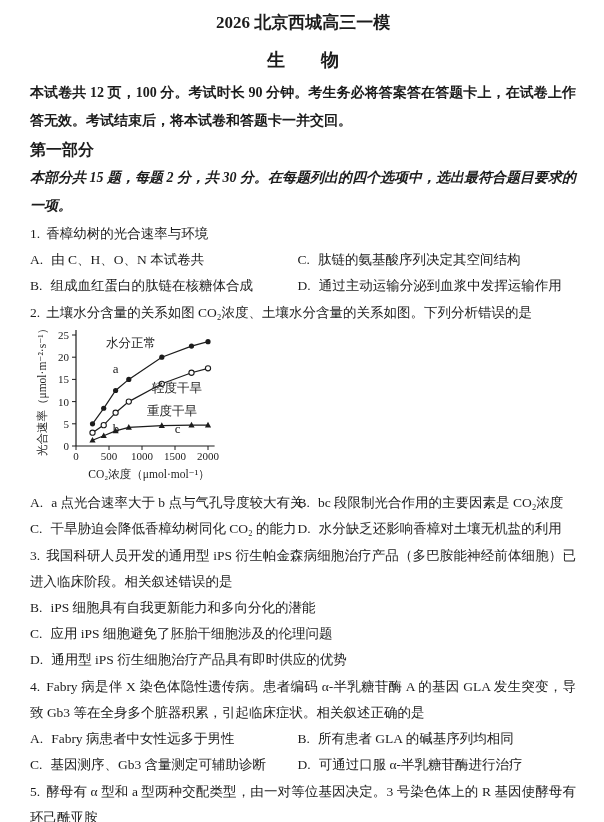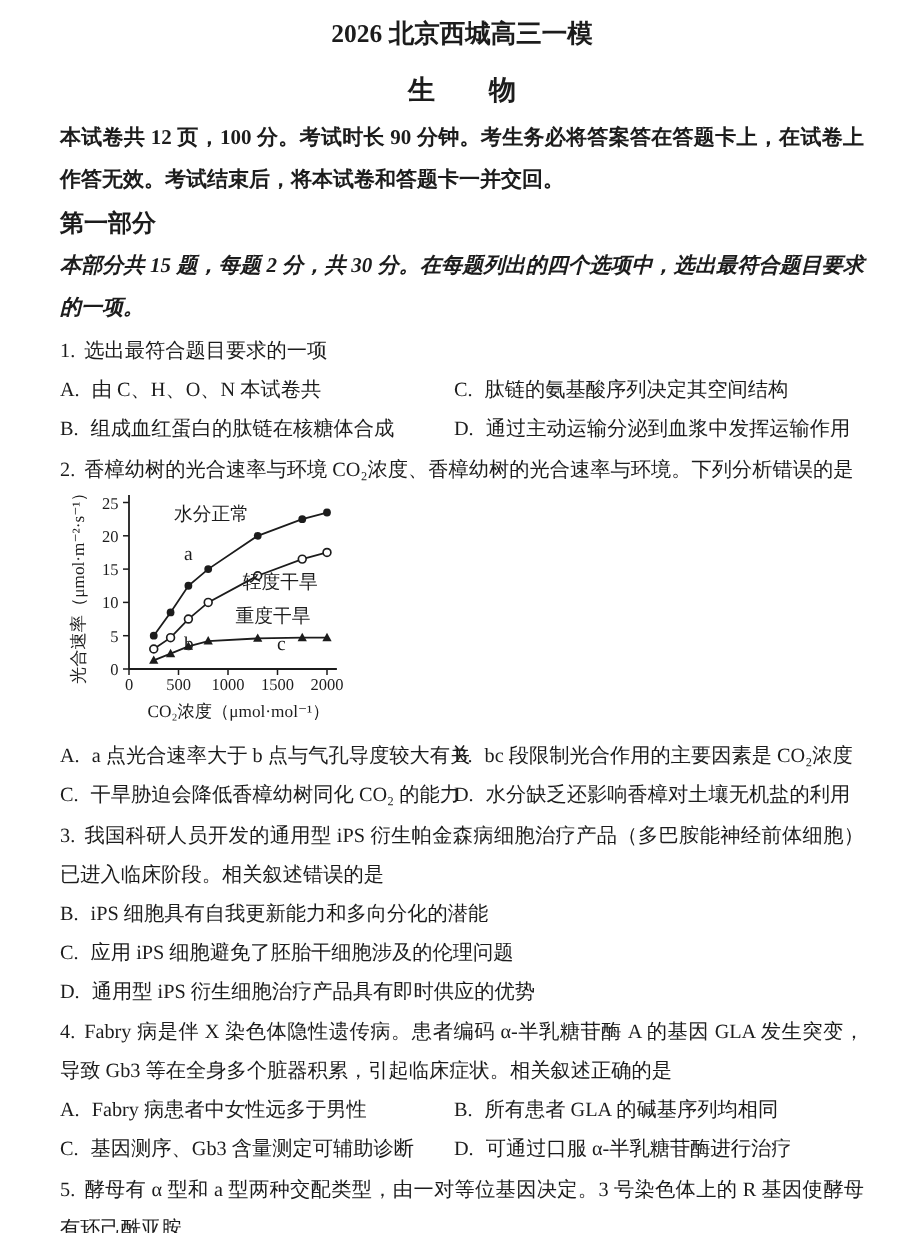--- a/index.html
+++ b/index.html
@@ -2,21 +2,21 @@
 <html><head>
 <meta charset="utf-8">
 <style>
   * { margin:0; padding:0; box-sizing:border-box; }
   html,body { background:#ffffff; }
   body {
     width:604px; height:822px; overflow:hidden;
     font-family:"Liberation Serif","DejaVu Serif",serif;
     color:#1c1c1c;
   }
-  .page { width:604px; height:604px; padding:8px 28px 0 40px; background:#fff; }
+  .page { width:604px; height:604px; padding:8px 28px 0 30px; background:#fff; }
 
   .title   { text-align:center; font-size:17px; font-weight:bold; line-height:26px; margin-top:2px; }
   .subject { text-align:center; font-size:18px; font-weight:bold; line-height:24px; margin-top:12px; }
   .notice  { font-size:14px; font-weight:bold; line-height:28px; text-align:justify; margin-top:7px; }
   .section-title { text-align:left; font-size:16px; font-weight:bold; line-height:24px; margin-top:3px; }
   .section-notice { margin-top:2px;font-style:italic; }
 
   .stem { font-size:13.5px; line-height:26px; margin-top:1px; text-align:justify; }
   .qnum { margin-right:6px; }
   .opts { font-size:13.5px; }
@@ -36,31 +36,31 @@
 
 <div class="page">
 
   <h1 class="title">2026 北京西城高三一模</h1>
   <h2 class="subject">生　　物</h2>
   <p class="notice">本试卷共 12 页，100 分。考试时长 90 分钟。考生务必将答案答在答题卡上，在试卷上作答无效。考试结束后，将本试卷和答题卡一并交回。</p>
   <h3 class="section-title">第一部分</h3>
   <p class="notice section-notice">本部分共 15 题，每题 2 分，共 30 分。在每题列出的四个选项中，选出最符合题目要求的一项。</p>
 
   <div class="question">
-    <p class="stem"><span class="qnum">1.</span><span>选出最符合题目要求的一项</span></p>
+    <p class="stem"><span class="qnum">1.</span><span>香樟幼树的光合速率与环境</span></p>
     <div class="opts two-col">
       <p class="opt"><span class="ol">A.</span><span>由 C、H、O、N 本试卷共</span></p>
       <p class="opt"><span class="ol">C.</span><span>肽链的氨基酸序列决定其空间结构</span></p>
       <p class="opt"><span class="ol">B.</span><span>组成血红蛋白的肽链在核糖体合成</span></p>
       <p class="opt"><span class="ol">D.</span><span>通过主动运输分泌到血浆中发挥运输作用</span></p>
     </div>
   </div>
 
   <div class="question">
-    <p class="stem"><span class="qnum">2.</span><span>香樟幼树的光合速率与环境 CO₂浓度、香樟幼树的光合速率与环境。下列分析错误的是</span></p>
+    <p class="stem"><span class="qnum">2.</span><span>土壤水分含量的关系如图 CO₂浓度、土壤水分含量的关系如图。下列分析错误的是</span></p>
     <div class="chart-wrap">
       <svg class="chart" width="272" height="158" viewBox="0 0 272 158">
           <line x1="42" y1="2" x2="42" y2="118" stroke="#1c1c1c" stroke-width="1.2"></line>
           <line x1="42" y1="118" x2="180.6" y2="118" stroke="#1c1c1c" stroke-width="1.2"></line>
           <line x1="42" y1="118" x2="42" y2="122" stroke="#1c1c1c" stroke-width="1"></line>
           <text x="42" y="132" text-anchor="middle" class="tick">0</text>
           <line x1="75" y1="118" x2="75" y2="122" stroke="#1c1c1c" stroke-width="1"></line>
           <text x="75" y="132" text-anchor="middle" class="tick">500</text>
           <line x1="108" y1="118" x2="108" y2="122" stroke="#1c1c1c" stroke-width="1"></line>
           <text x="108" y="132" text-anchor="middle" class="tick">1000</text>

